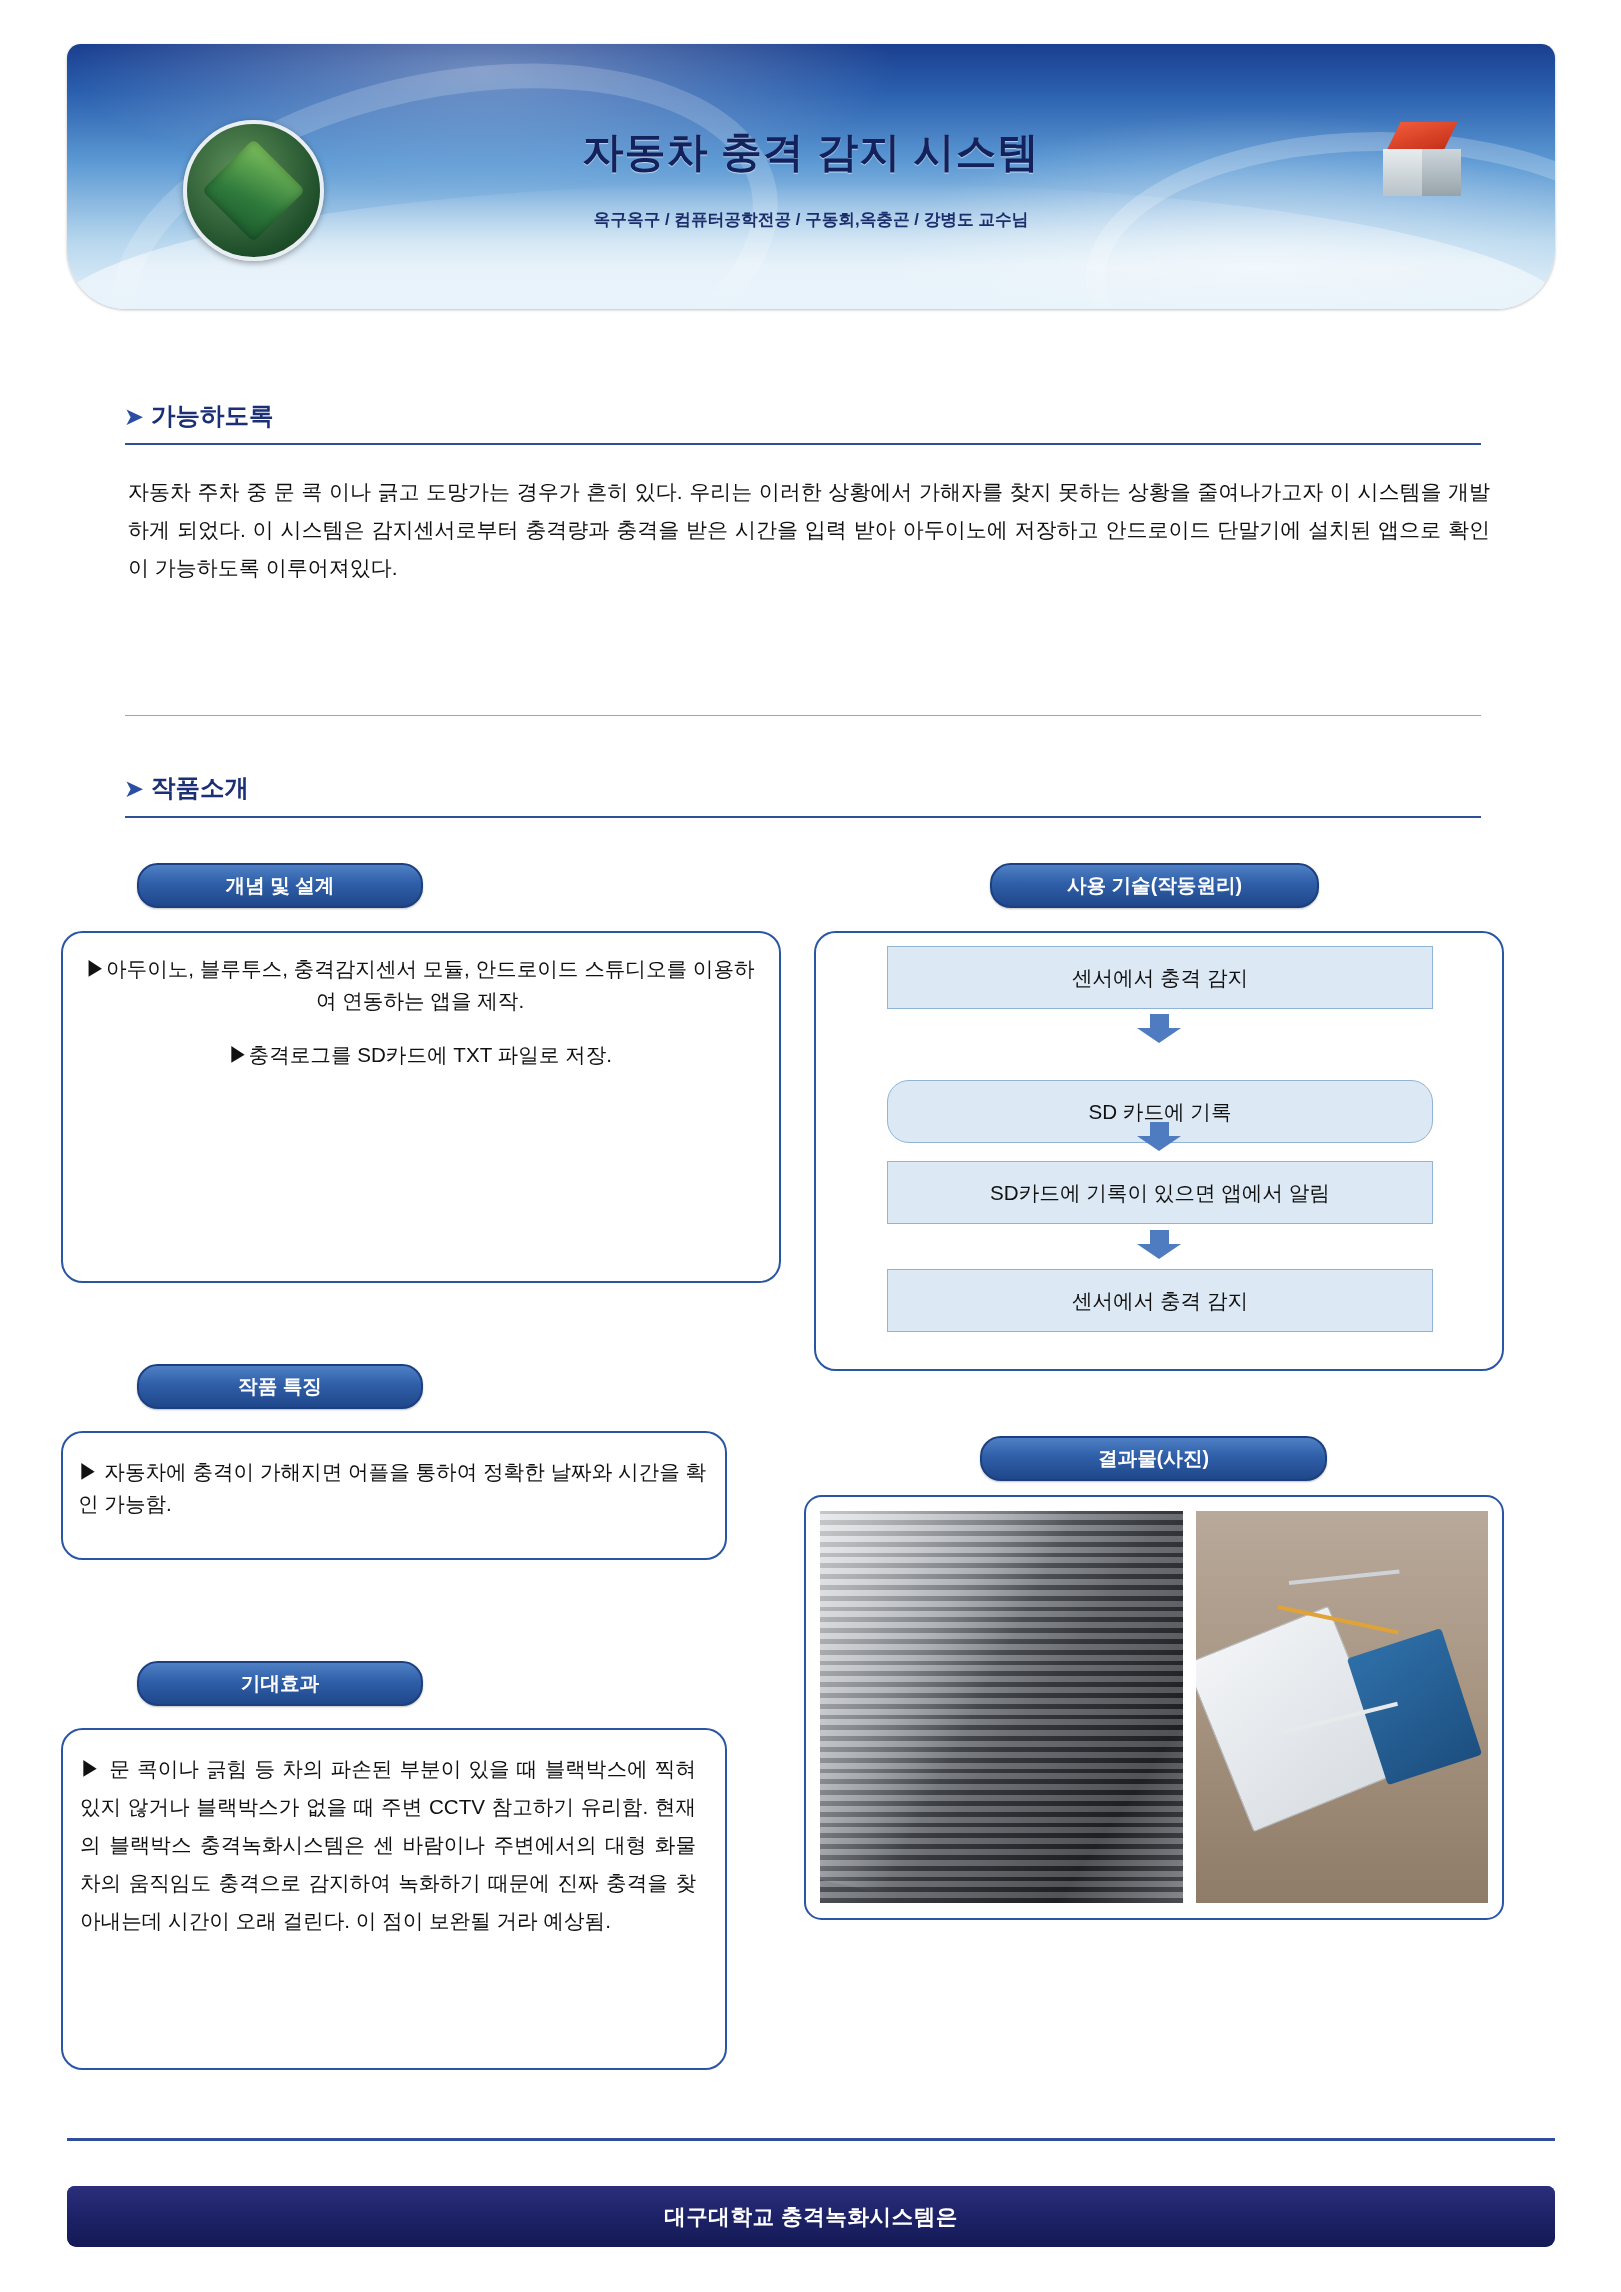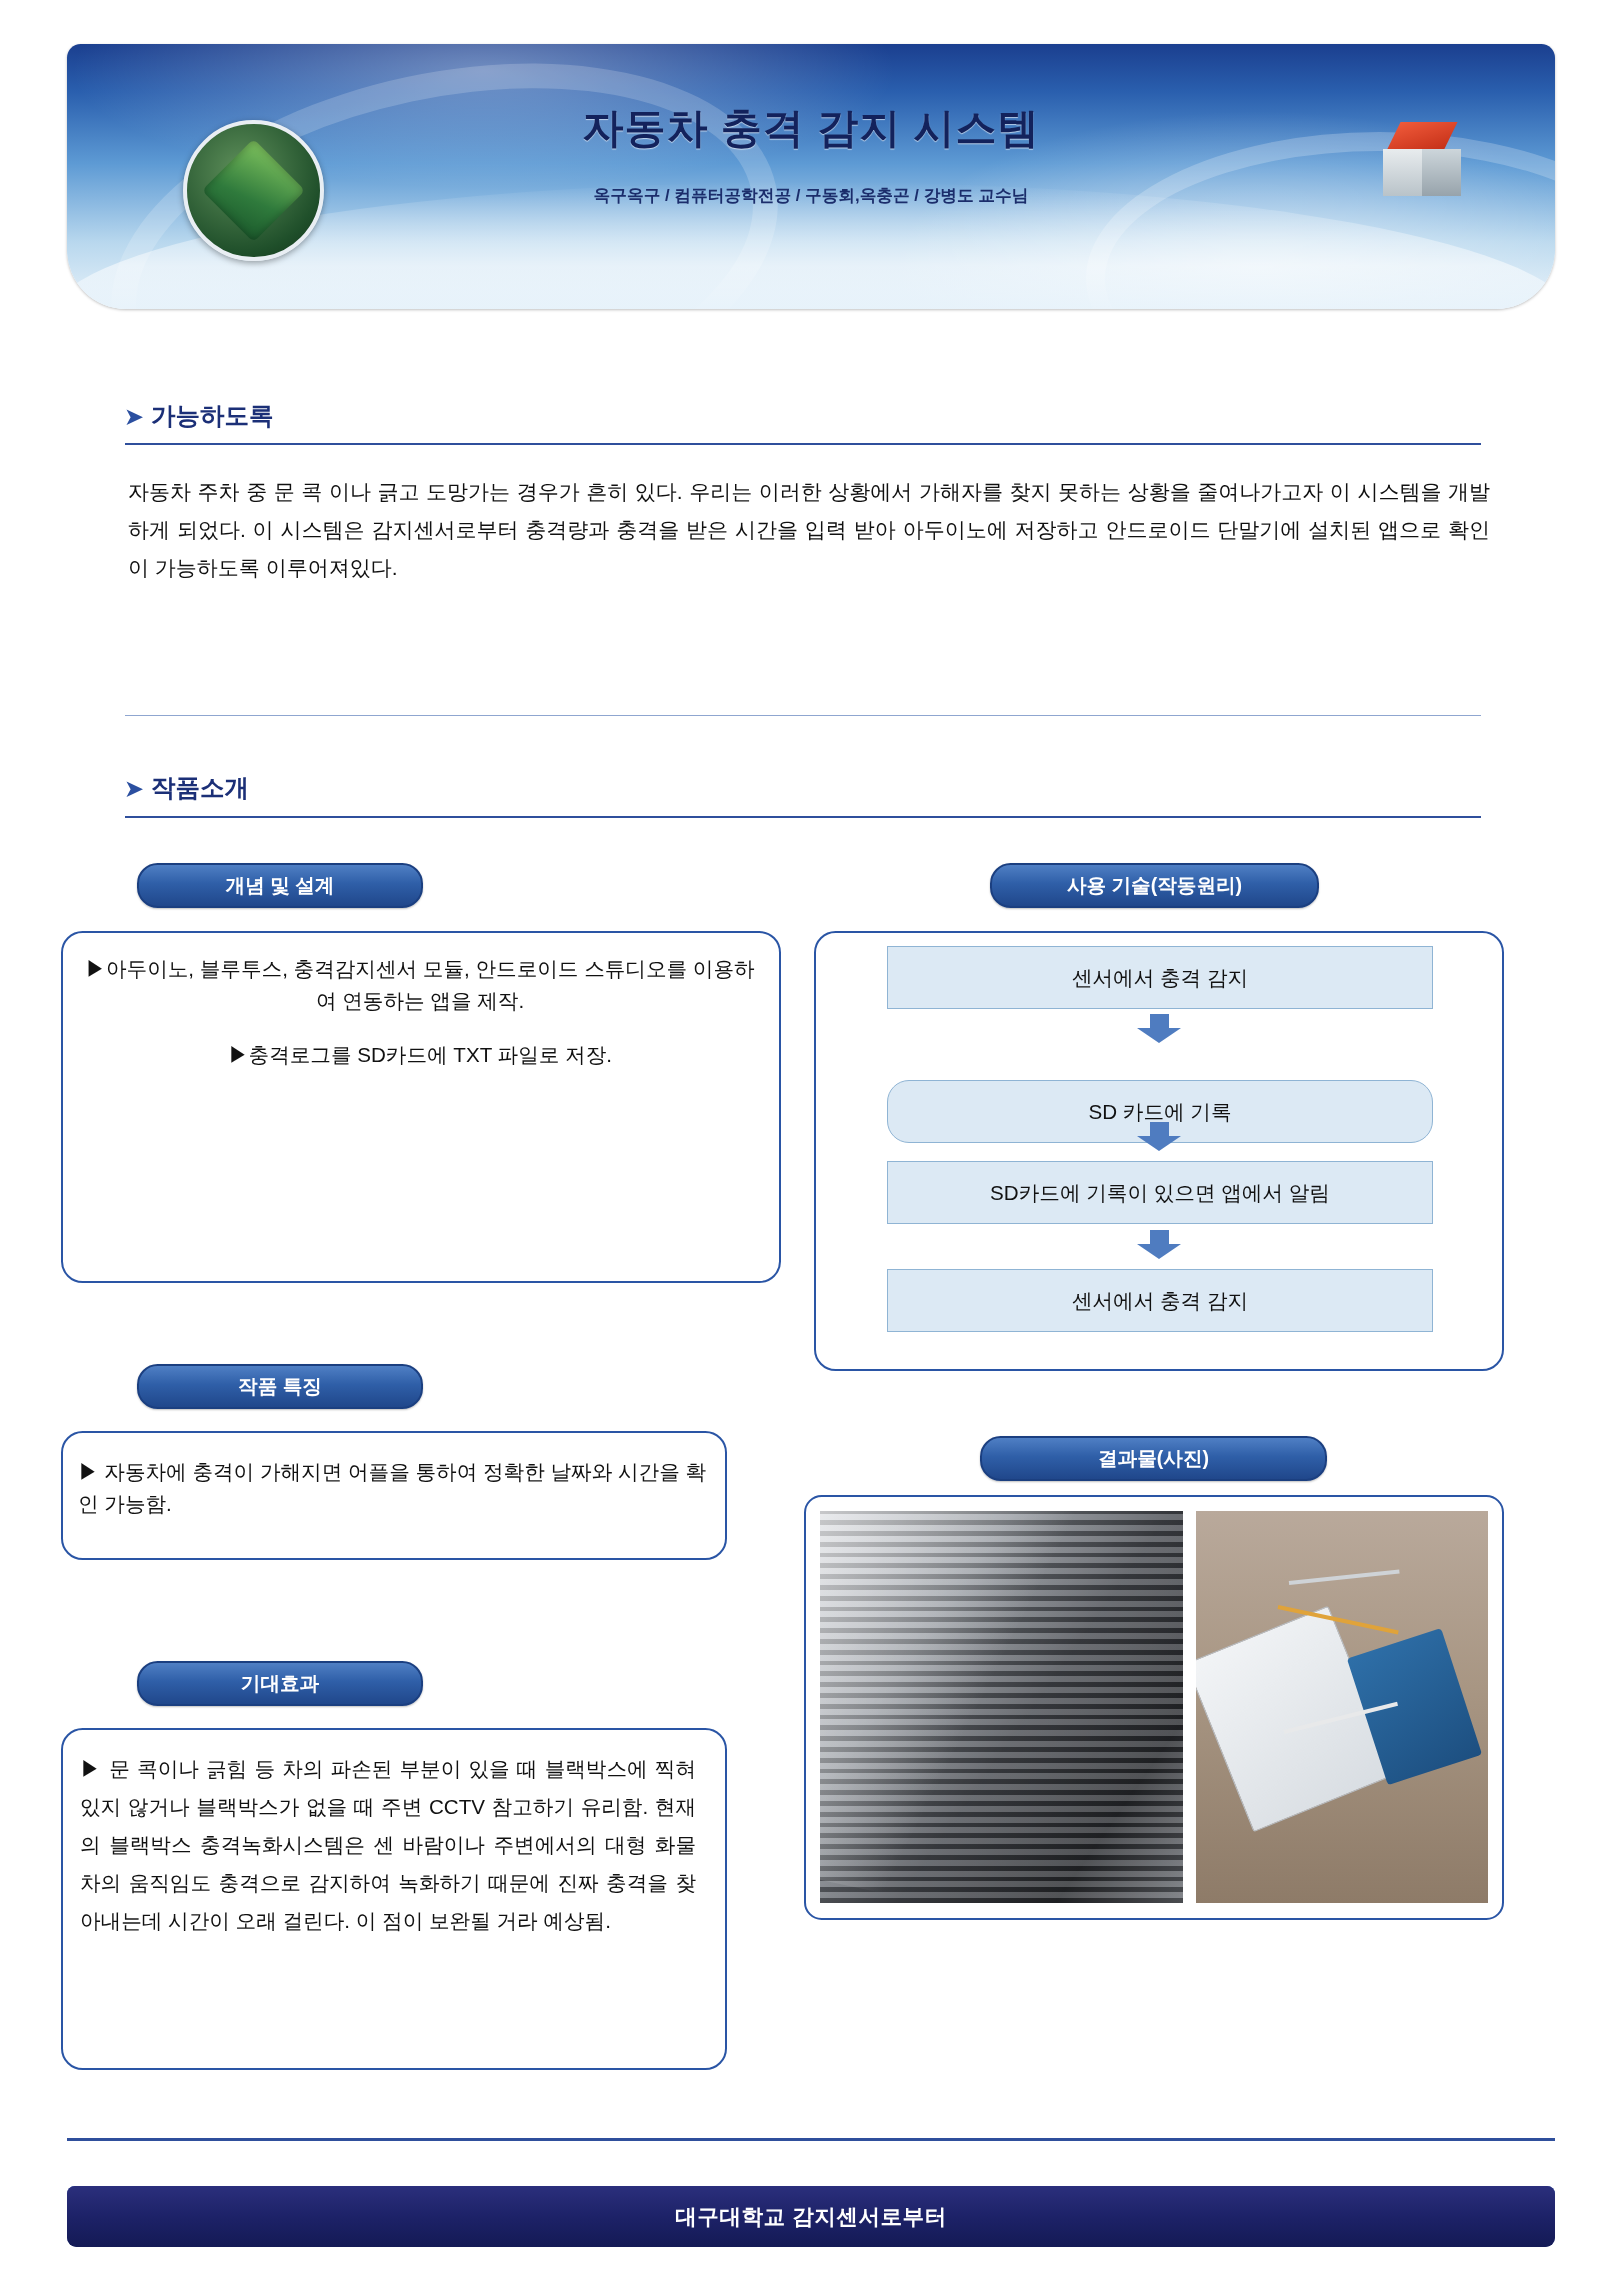--- a/index.html
+++ b/index.html
@@ -100,20 +100,21 @@
     left: 0; top: 57px; width: 100%;
     text-align: center;
     z-index: 5;
   }
   .h-title {
     font-size: 41px;
     font-weight: bold;
     color: #13225c;
     letter-spacing: 1px;
     text-shadow: 0 1px 1px rgba(255,255,255,.6);
+    margin-top: 24px;
   }
   .h-subtitle {
     margin-top: 11.8px;
     font-size: 27.4px;
     font-weight: bold;
     color: #15256a;
     font-family: "Liberation Serif", serif;
   }
   .h-authors {
     margin-top: 28px;
@@ -408,15 +409,15 @@
     <div class="wire1"></div>
     <div class="wire2"></div>
     <div class="wire3"></div>
   </div>
 </div>
 
 <div class="footer-rule"></div>
 <div class="footer-accent-l"></div>
 <div class="footer-accent-r"></div>
 <div class="footer-bar">
-  <span class="ftxt">대구대학교 감지센서로부터</span>
+  <span class="ftxt">대구대학교 충격녹화시스템은</span>
 </div>
 
 
 </body></html>

